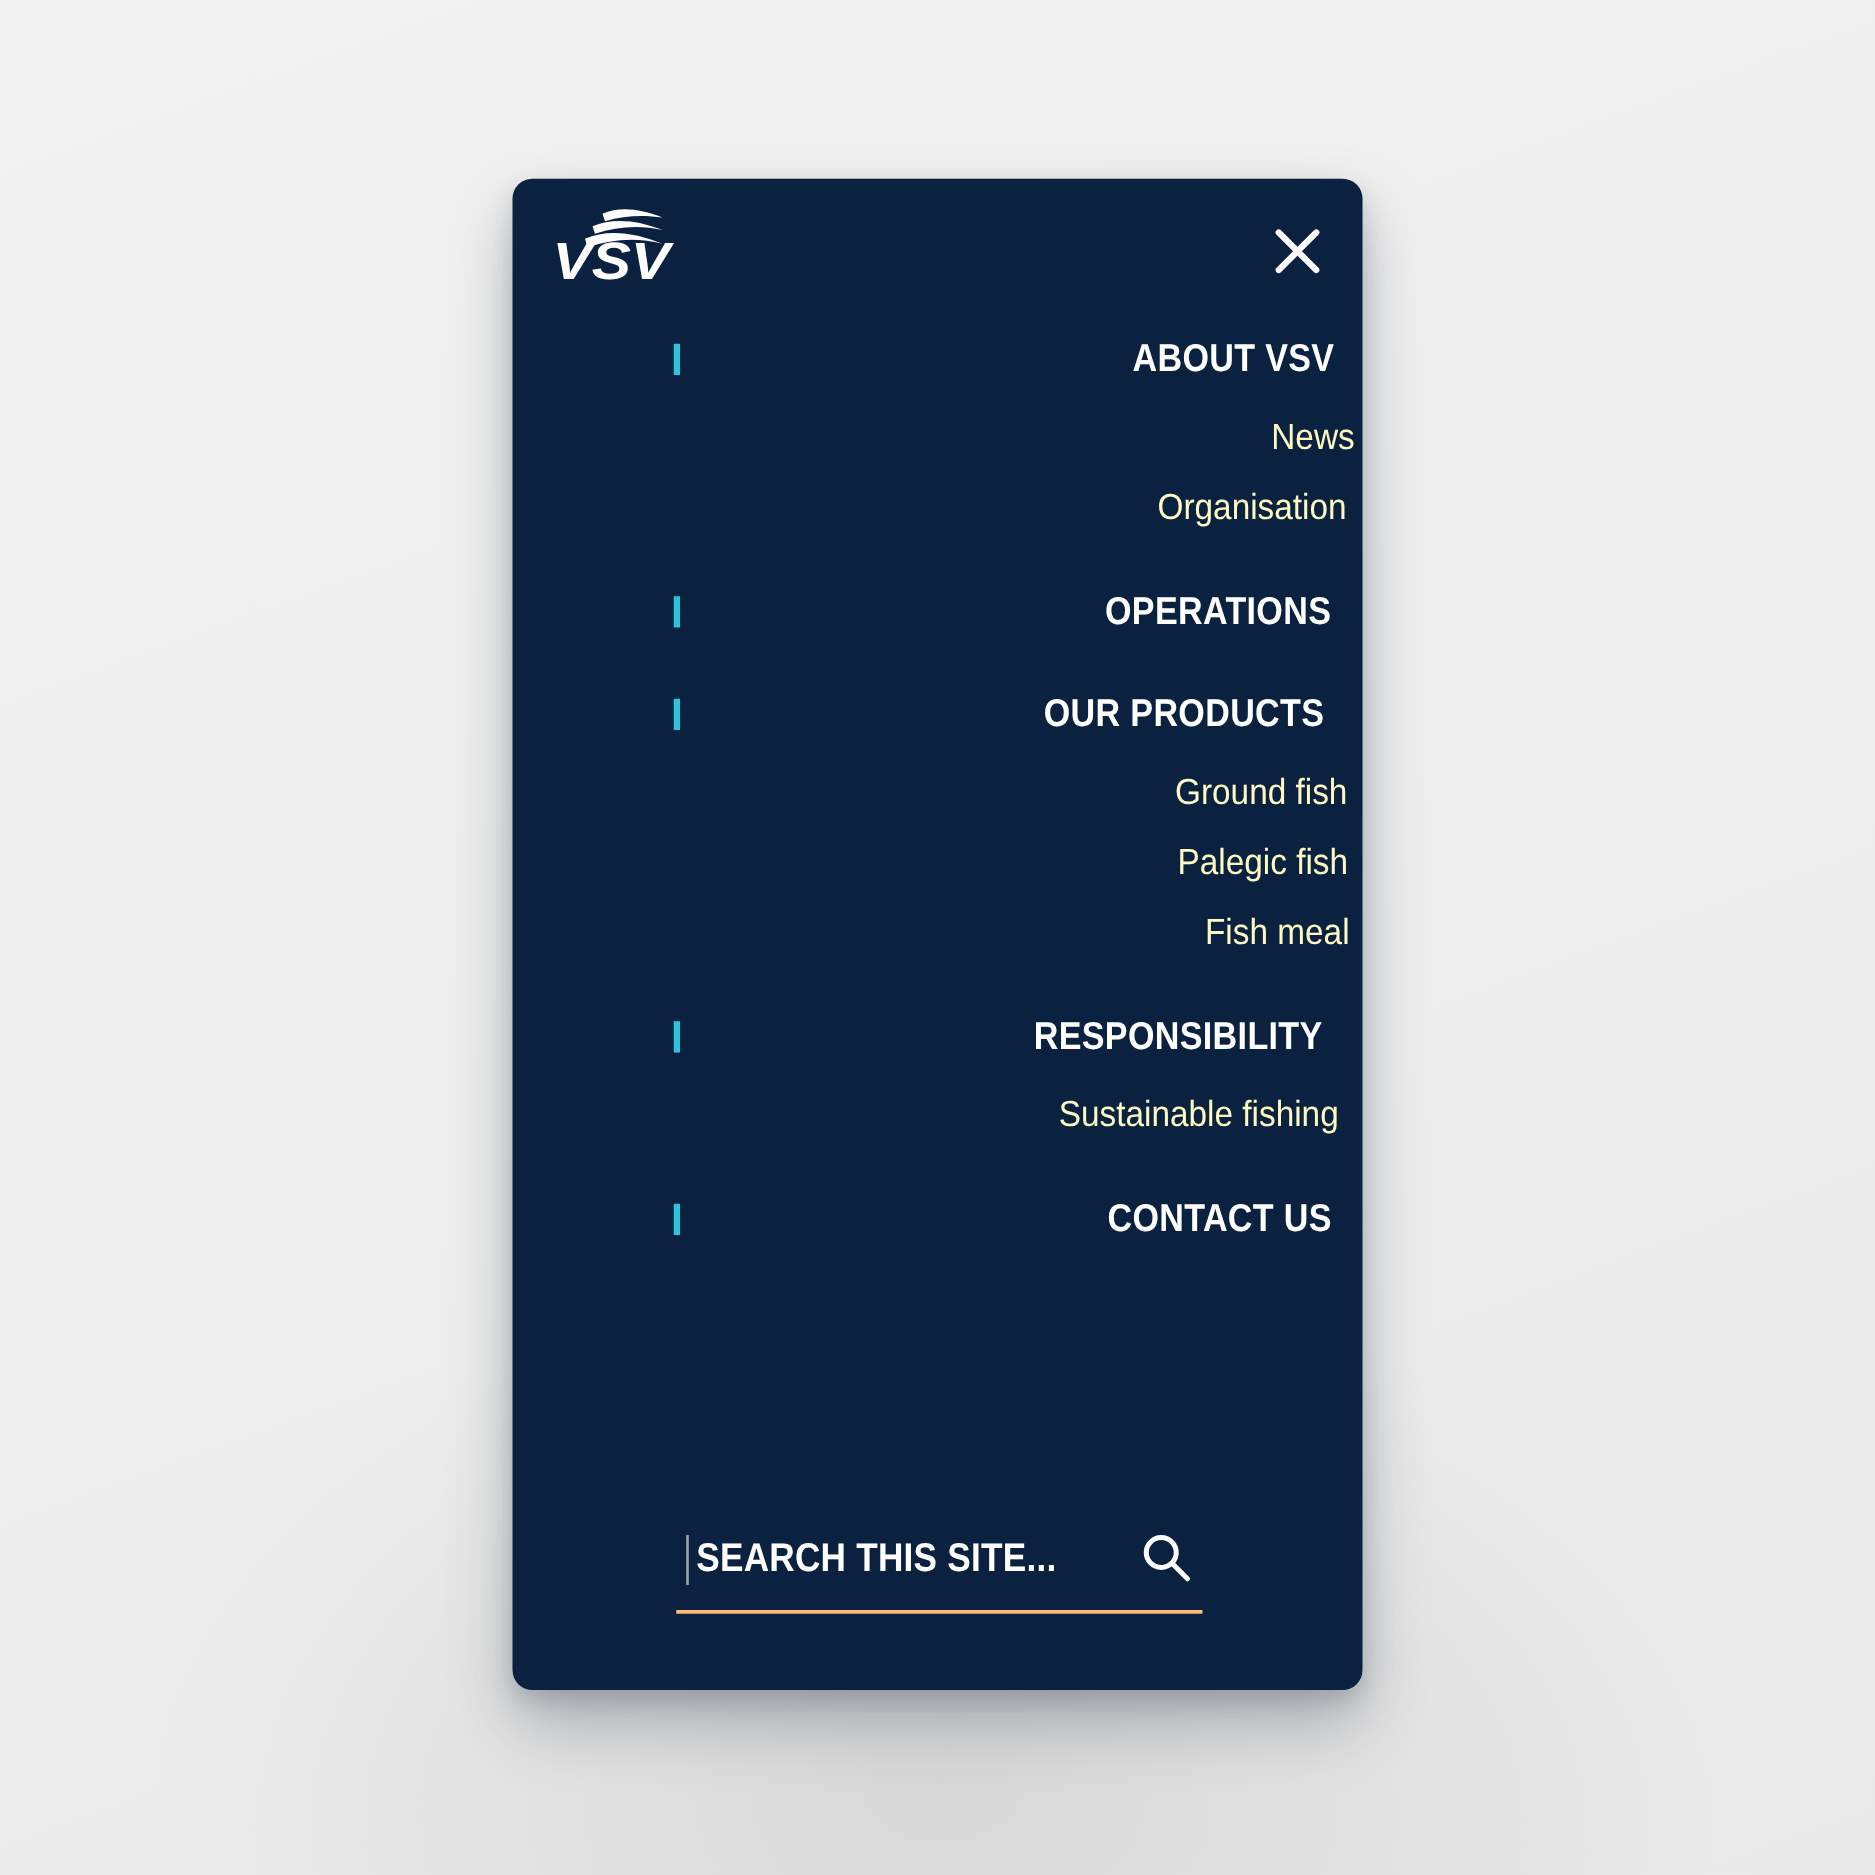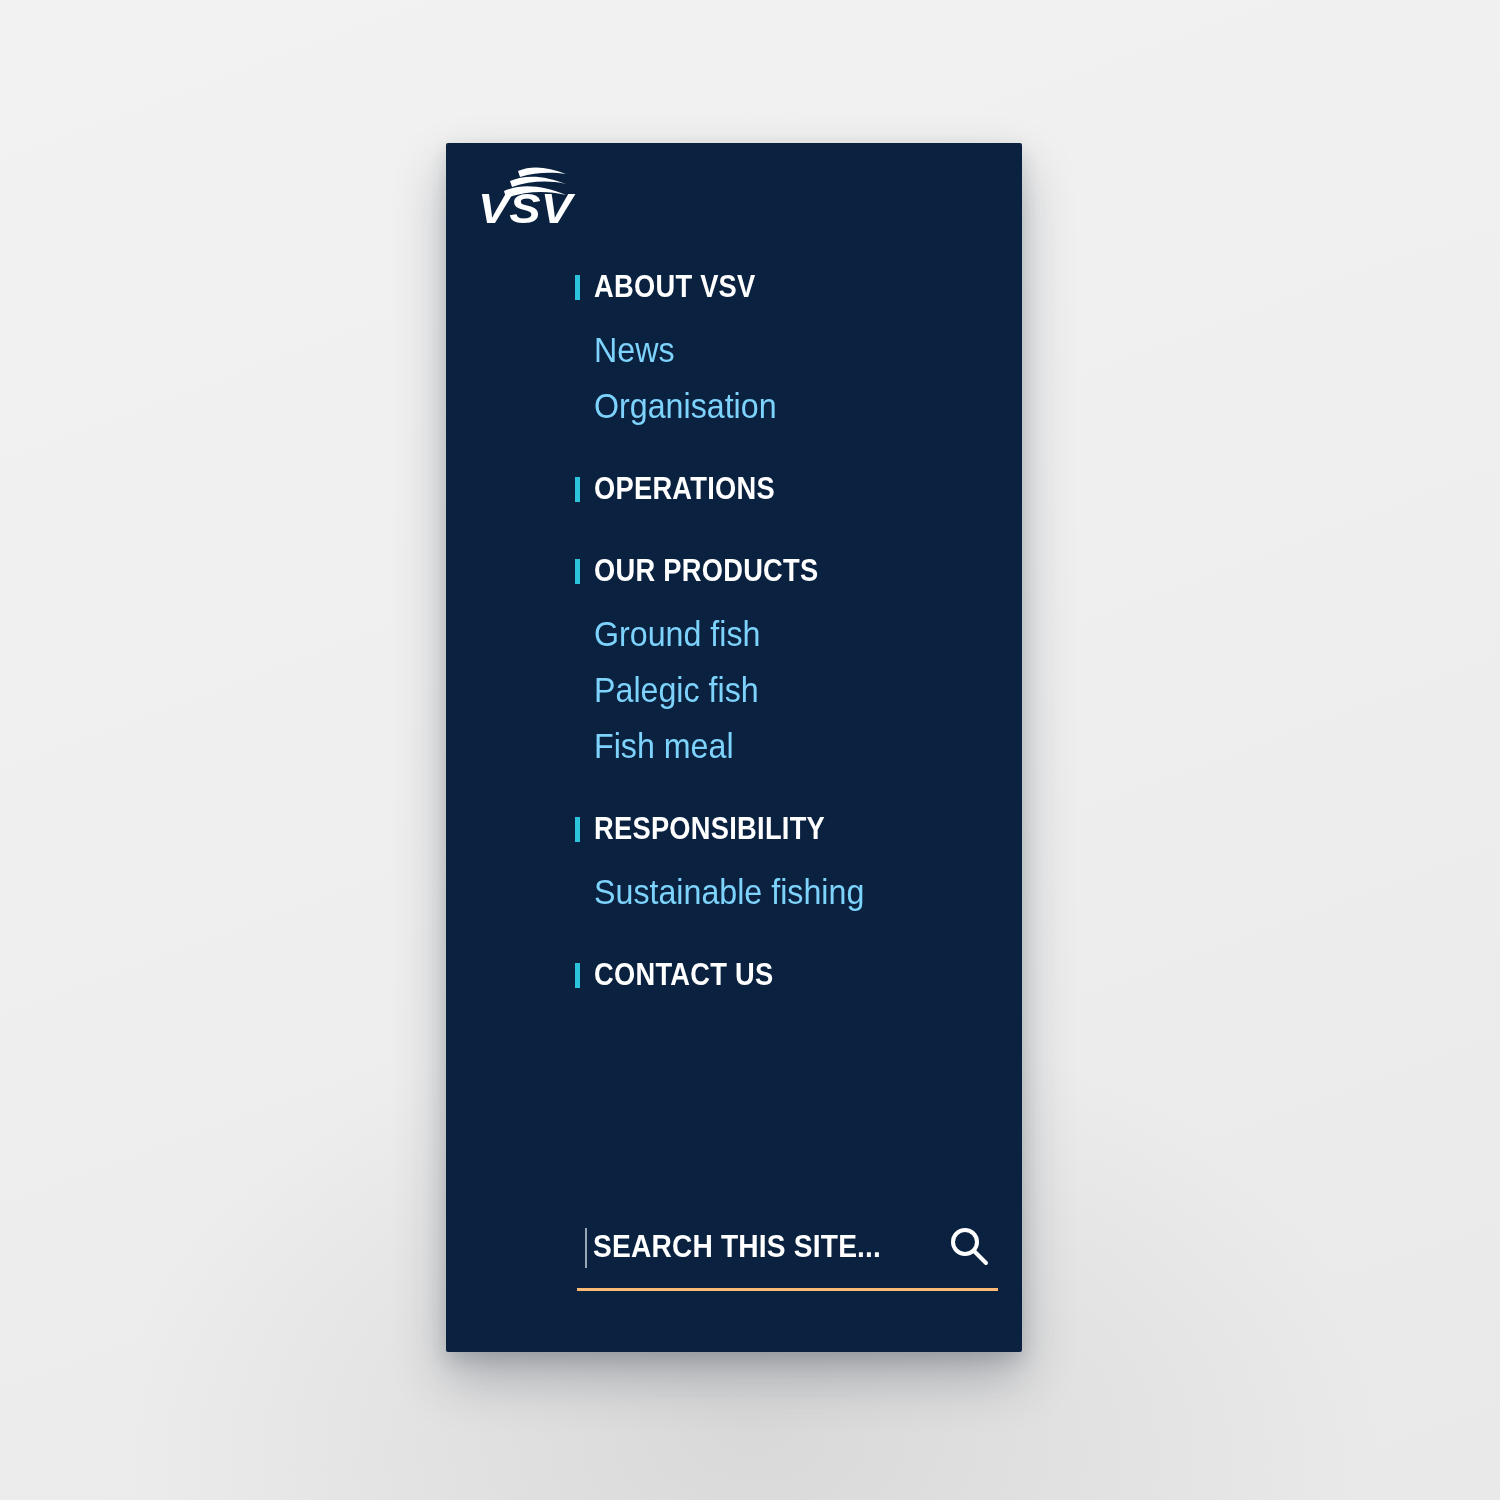--- a/index.html
+++ b/index.html
@@ -22,29 +22,28 @@
     background:
       radial-gradient(ellipse 900px 600px at 50% 95%, rgba(150,150,150,0.22) 0%, rgba(240,240,240,0) 70%),
       linear-gradient(160deg, #f2f2f2 0%, #efefef 45%, #e9e9e9 100%);
   }
 
   
   #menu-panel {
     position: absolute;
     left: 410px;
     top: 143px;
-    width: 576px;
+    width: 680px;
     height: 1209px;
     background: #0a2240;
-    border-radius: 2px;
+    border-radius: 16px;
     box-shadow:
        0 26px 52px rgba(40,50,65,0.30),
        0 8px 18px rgba(40,50,65,0.16);
     overflow: hidden;
-    margin-left: 36px;
   }
 
   
   .panel-header {
     position: absolute;
     left: 0; top: 0;
     width: 680px;
     height: 115px;
   }
 
@@ -68,20 +67,21 @@
     align-items: center;
     justify-content: center;
   }
 
   
   .nav {
     position: absolute;
     left: 0;
     top: 115px;
     width: 680px;
+    text-align: right;
   }
 
   .nav-section {
     position: relative;
   }
 
   .section-head {
     position: relative;
     display: block;
     padding: 0 0 0 148px;
@@ -108,23 +108,23 @@
     transform: scaleX(0.88);
     transform-origin: left center;
     white-space: nowrap;
   }
 
   .sub-item {
     display: block;
     padding: 0 0 0 148px;
     height: 56px;
     line-height: 56px;
-    color: #7dd3fc;
+    color: #fef9c3;
     font-family: "Liberation Sans Narrow", "Liberation Sans", sans-serif;
-    font-size: 35px;
+    font-size: 29px;
     font-weight: 400;
     white-space: nowrap;
     cursor: pointer;
   }
   .sub-item span {
     display: inline-block;
     transform: scaleX(0.92);
     transform-origin: left center;
   }
 

